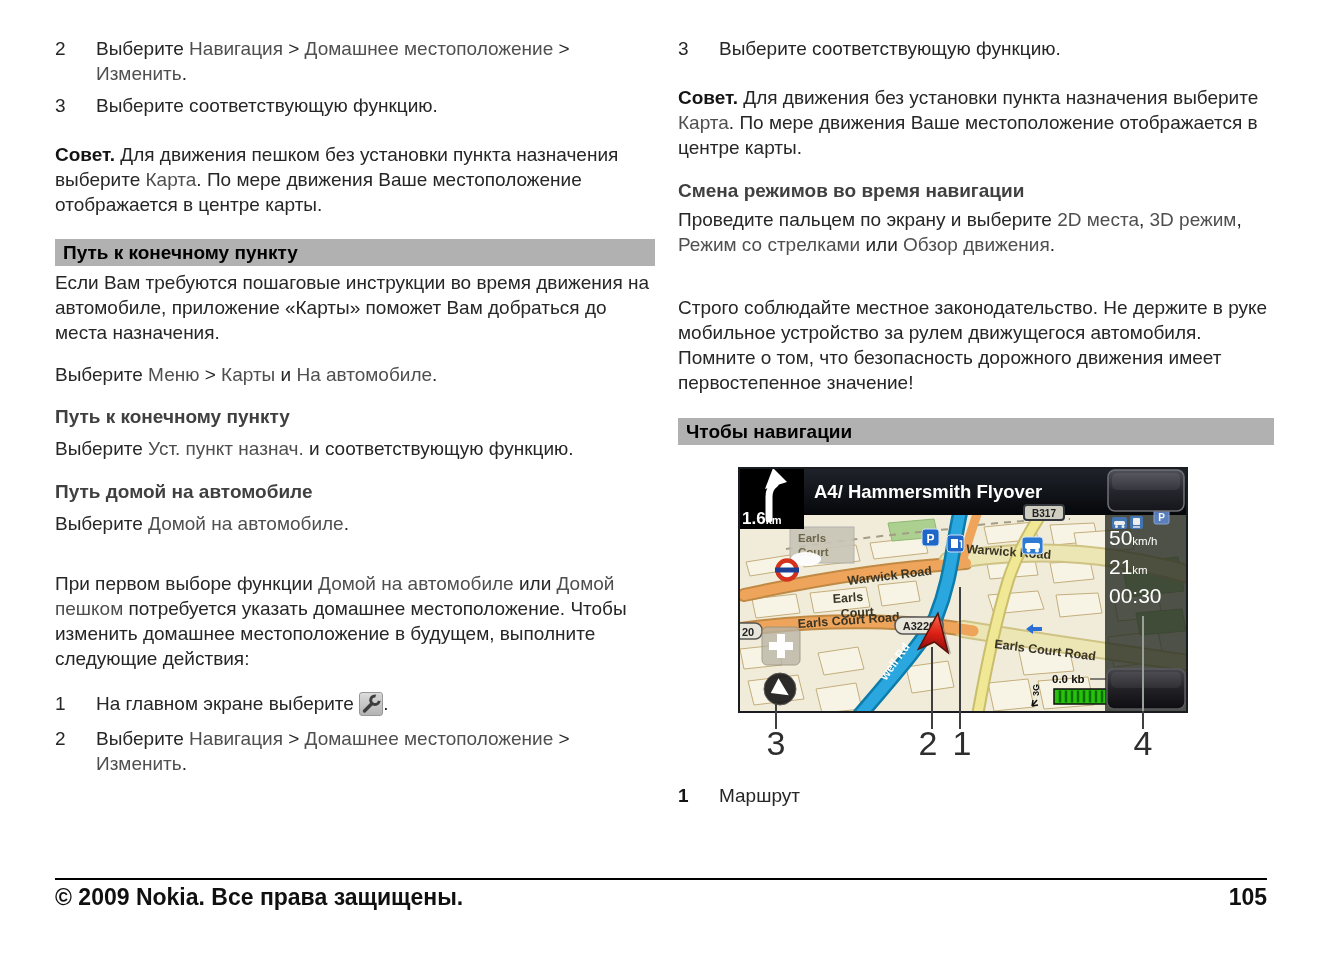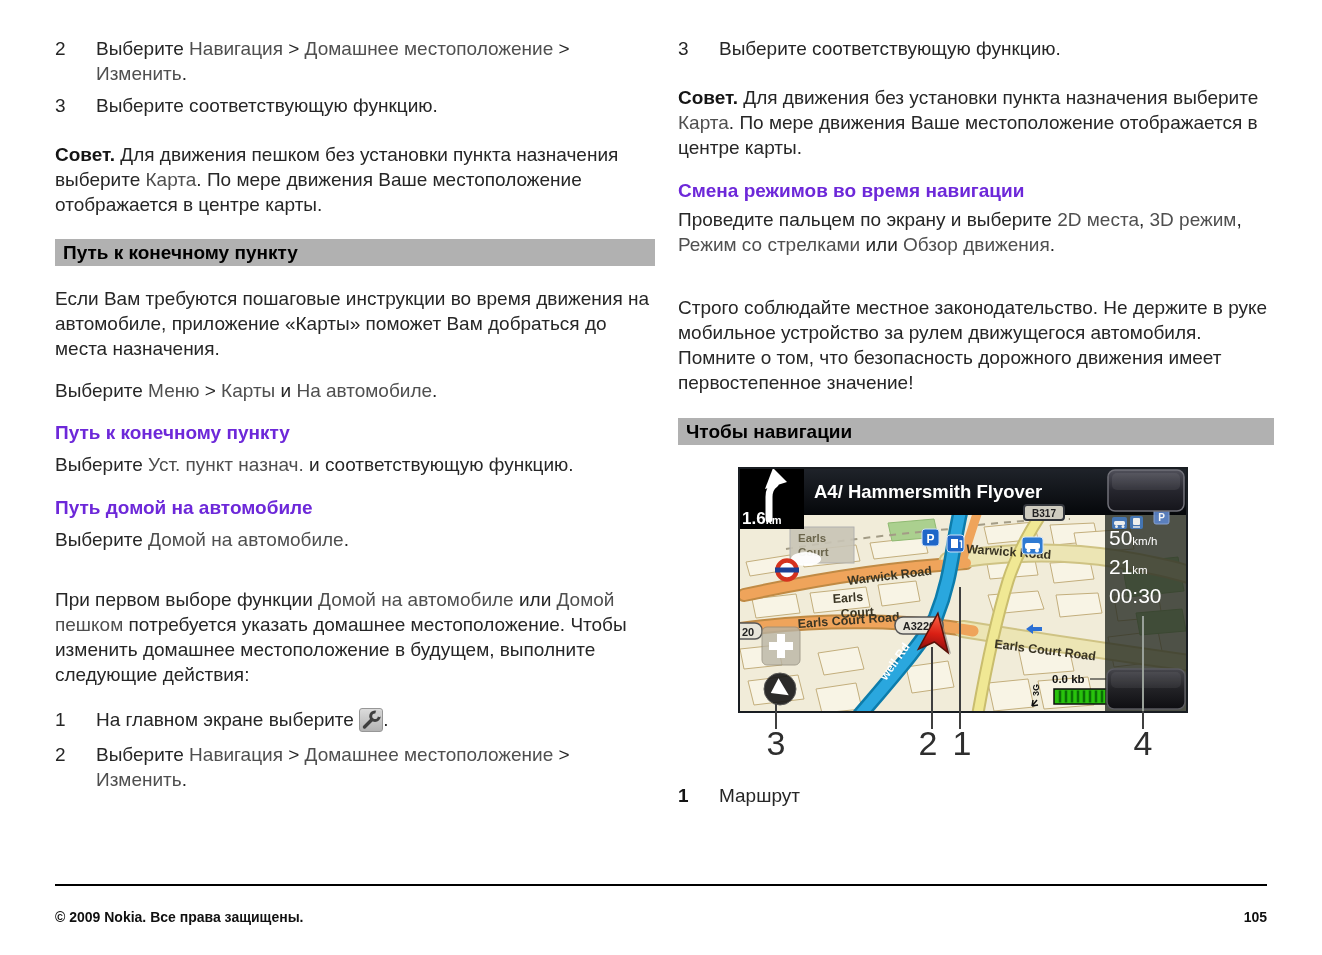--- a/index.html
+++ b/index.html
@@ -4,40 +4,40 @@
 <style>
   html,body{margin:0;padding:0;background:#fff;}
   .page{position:relative;width:1322px;height:955px;background:#fff;overflow:hidden;
         font-family:"Liberation Sans","DejaVu Sans",sans-serif;font-size:19px;line-height:25px;color:#262626;}
   p{margin:0;}
   .col{position:absolute;top:36px;}
   .col-left{left:55px;width:600px;}
   .col-right{left:678px;width:596px;}
   .term{font-weight:normal;color:#4f4f4f;}
   .strong{font-weight:bold;color:#141414;}
-  .subhead{font-weight:bold;color:#6d28d9;}
+  .subhead{font-weight:bold;color:#404040;}
   .bar{background:#b1b1b1;color:#000;font-weight:bold;padding:1px 8px;}
   .li{display:flex;}
   .li .n{width:41px;flex:none;}
   .mt7{margin-top:7px;}  .mt4{margin-top:4px;}
   .mt10{margin-top:10px;}
   .mt17{margin-top:17px;} .mt18{margin-top:18px;}
   .mt20{margin-top:20px;} .mt22{margin-top:22px;} .mt23{margin-top:23px;}
-  .mt24{margin-top:24px;} .mt35{margin-top:35px;} .mt38{margin-top:38px;} .mt8{margin-top:20px;}
+  .mt24{margin-top:24px;} .mt35{margin-top:35px;} .mt38{margin-top:38px;} .mt8{margin-top:4px;}
   .wrench{display:inline-block;width:22px;height:22px;vertical-align:-5px;border-radius:3px;
           background:linear-gradient(#dcdcdc,#b3b3b3);border:1px solid #979797;}
   .map-wrap{position:relative;width:450px;height:302px;margin:22px 0 0 60px;}
   .map-frame{position:absolute;left:0;top:0;}
   .callout-line{position:absolute;width:2px;background:#3f3f3f;z-index:6;}
   .callout-line.light{background:#99a099;}
   .callout-num{position:absolute;top:256px;transform:translateX(-50%);font-size:34px;line-height:40px;color:#2e2e2e;z-index:6;}
   .legend{display:flex;margin-top:14px;}
   .legend .n{width:41px;flex:none;font-weight:bold;color:#141414;}
   .footer{position:absolute;left:55px;width:1212px;top:878px;border-top:2px solid #000;
-          padding-top:19px;display:flex;justify-content:space-between;font-weight:bold;font-size:14px;color:#101010;margin-top:6px;}
+          padding-top:5px;display:flex;justify-content:space-between;font-weight:bold;font-size:23px;color:#101010;}
   .map-svg text{font-family:"Liberation Sans","DejaVu Sans",sans-serif;}
   .rlabel{font-size:12.5px;font-weight:bold;fill:#3a3524;}
   .sb-val{font-size:21px;fill:#fff;}
   .sb-unit{font-size:11.5px;fill:#fff;}
 </style>
 </head>
 <body>
 
 <div class="page">
 

